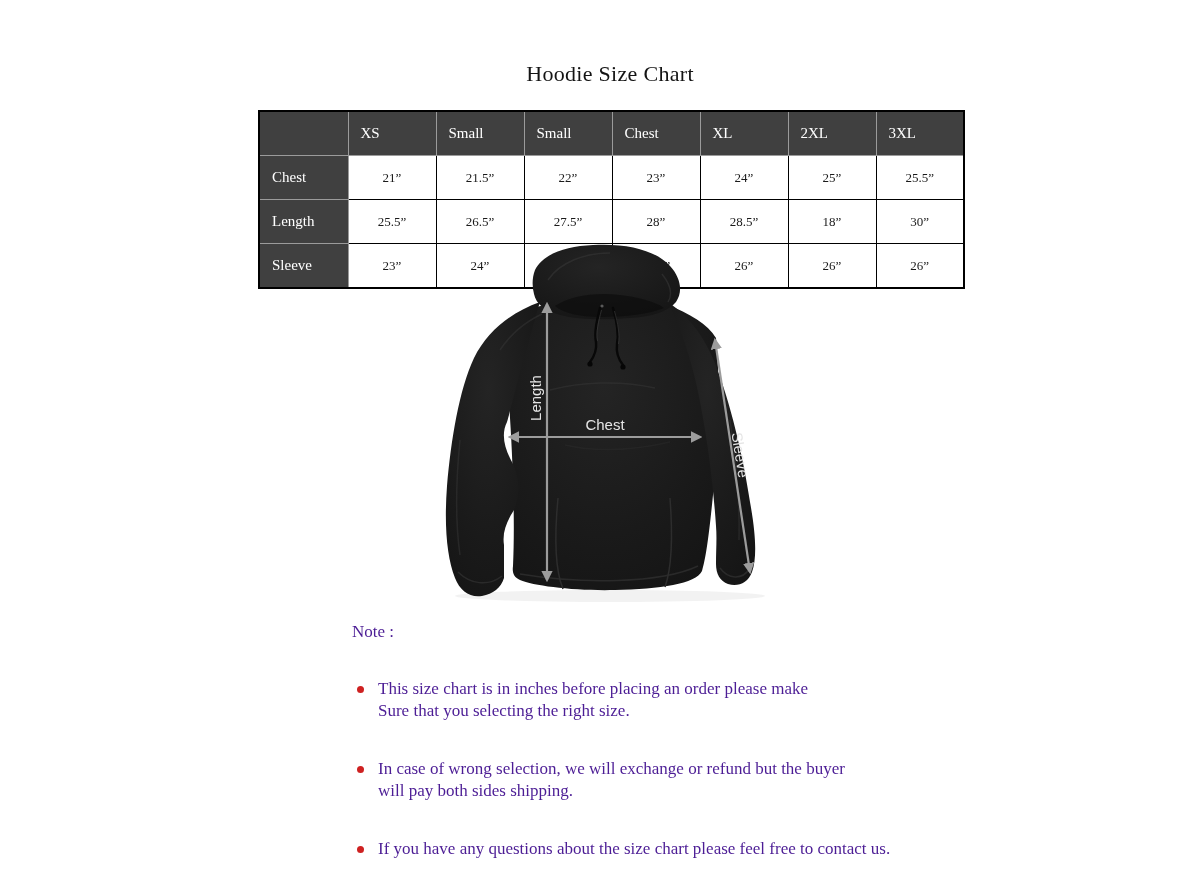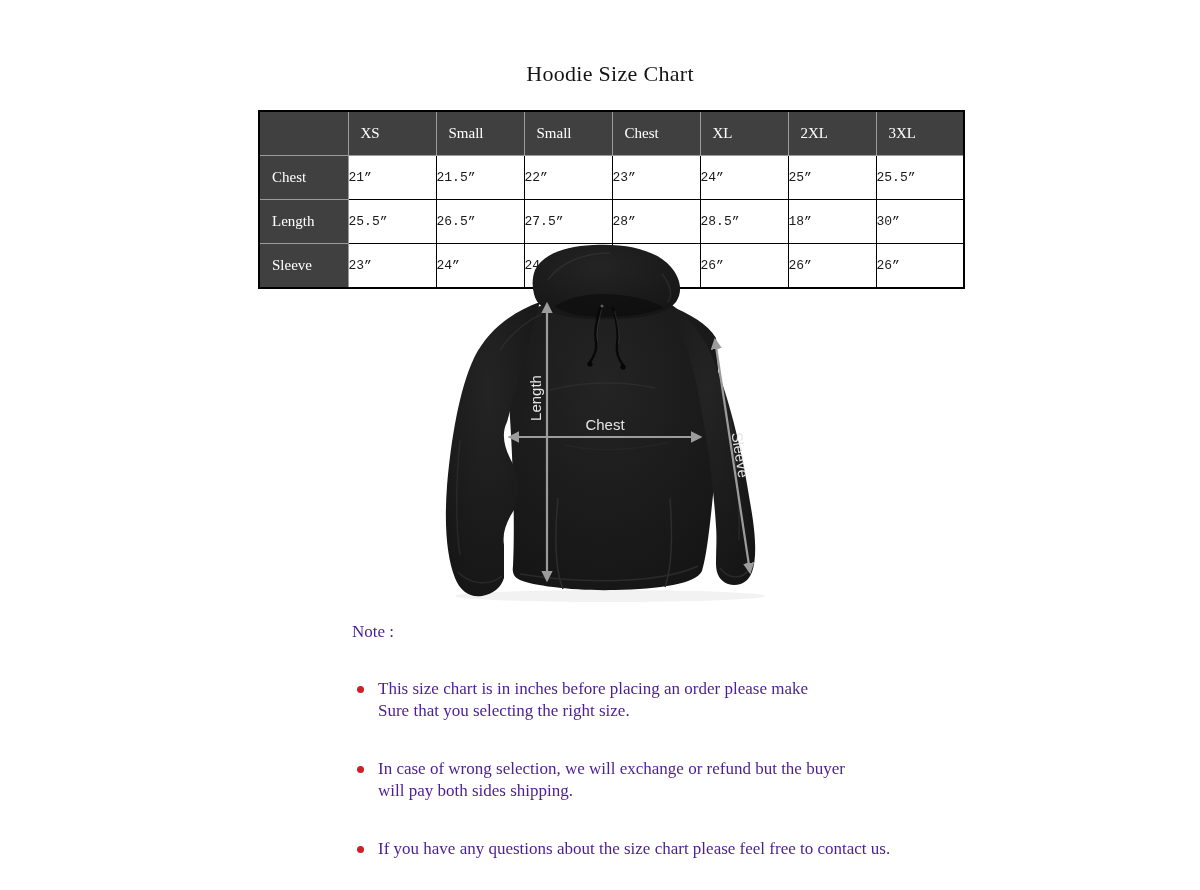--- a/index.html
+++ b/index.html
@@ -20,22 +20,22 @@
   }
   .size-table col.label-col{width:89px;}
   .size-table col.size-col{width:88px;}
   .size-table th{
     background:#404040;color:#fff;font-weight:normal;
     font-family:"Liberation Serif", serif;font-size:15px;
     border:1px solid #9b9b9b;height:19px;padding:12px;text-align:left;
   }
   .size-table td{
     border:1px solid #000;background:#fff;color:#1a1a1a;
-    font-family:Liberation Mono, monospace;font-size:13px;
-    height:17px;padding:0;
+    font-family:Liberation Serif, serif;font-size:13px;
+    height:17px;padding:0;text-align:center;
   }
   .size-table tr.hdr th{height:19px;}
   
   .diagram{position:absolute;left:430px;top:240px;width:370px;height:365px;}
   
   .notes{
     position:absolute;left:352px;top:622px;width:640px;
     color:#4c1d95;font-size:17px;
   }
   .notes .note-heading{margin:0 0 16px 0;}

